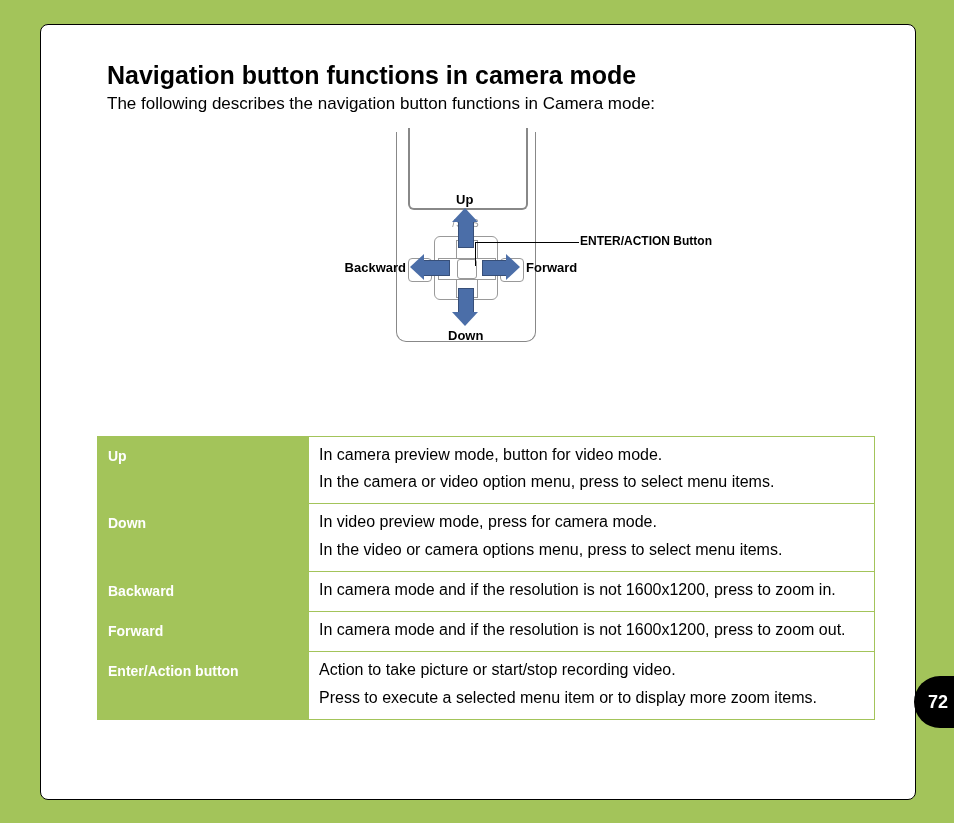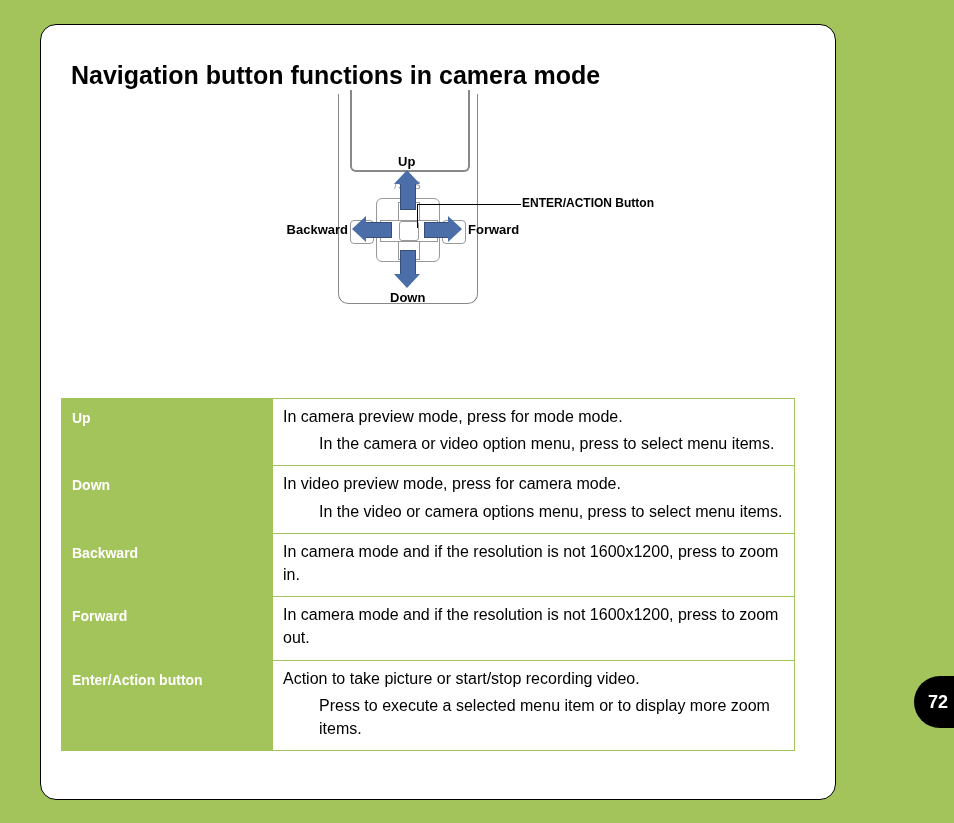--- a/index.html
+++ b/index.html
@@ -14,27 +14,27 @@
     width: 954px;
     height: 823px;
     background: #a3c45a;
     position: relative;
     box-sizing: border-box;
   }
   .card {
     position: absolute;
     left: 40px;
     top: 24px;
-    width: 796px;
+    width: 876px;
     height: 776px;
     background: #ffffff;
     border: 1.5px solid #000;
-    border-radius: 16px;
+    border-radius: 8px;
     box-sizing: border-box;
-    padding: 30px 40px 30px 20px;
+    padding: 30px 40px 30px 56px;
   }
   .title {
     font-size: 25px;
     font-weight: bold;
     margin: 6px 0 4px 10px;
   }
   .subtitle {
     font-size: 17px;
     margin: 0 0 18px 10px;
   }
@@ -187,21 +187,20 @@
   .func-table td.k {
     width: 190px;
     background: #a3c45a;
     color: #ffffff;
     font-weight: bold;
     font-size: 14px;
     padding-top: 9px;
   }
   .func-table td.v > div + div {
     margin-top: 4px;
-    margin-left: 36px;
   }
 
   
   .page-badge {
     position: absolute;
     right: -2px;
     top: 676px;
     width: 42px;
     height: 52px;
     background: #000;
@@ -217,20 +216,21 @@
   }
 </style>
 </head>
 <body>
 
 <div class="page-bg">
 
   <div class="card">
 
     <div class="title">Navigation button functions in camera mode</div>
+    <div class="subtitle">The following describes the navigation button functions in Camera mode:</div>
 
     <div class="diagram-wrap">
       <div class="diagram">
 
         <div class="device">
           <div class="dev-body"></div>
           <div class="dev-screen"></div>
           <div class="dev-logo">/SUS</div>
           <div class="softbtn soft-l"></div>
           <div class="softbtn soft-r"></div>
@@ -260,21 +260,21 @@
         <div class="lbl forward">Forward</div>
         <div class="lbl enter">ENTER/ACTION Button</div>
       </div>
     </div>
 
     <table class="func-table">
       <tbody>
         <tr>
           <td class="k">Up</td>
           <td class="v">
-            <div>In camera preview mode, press for mode mode.</div>
+            <div>In camera preview mode, button for video mode.</div>
             <div>In the camera or video option menu, press to select menu items.</div>
           </td>
         </tr>
         <tr>
           <td class="k">Down</td>
           <td class="v">
             <div>In video preview mode, press for camera mode.</div>
             <div>In the video or camera options menu, press to select menu items.</div>
           </td>
         </tr>

